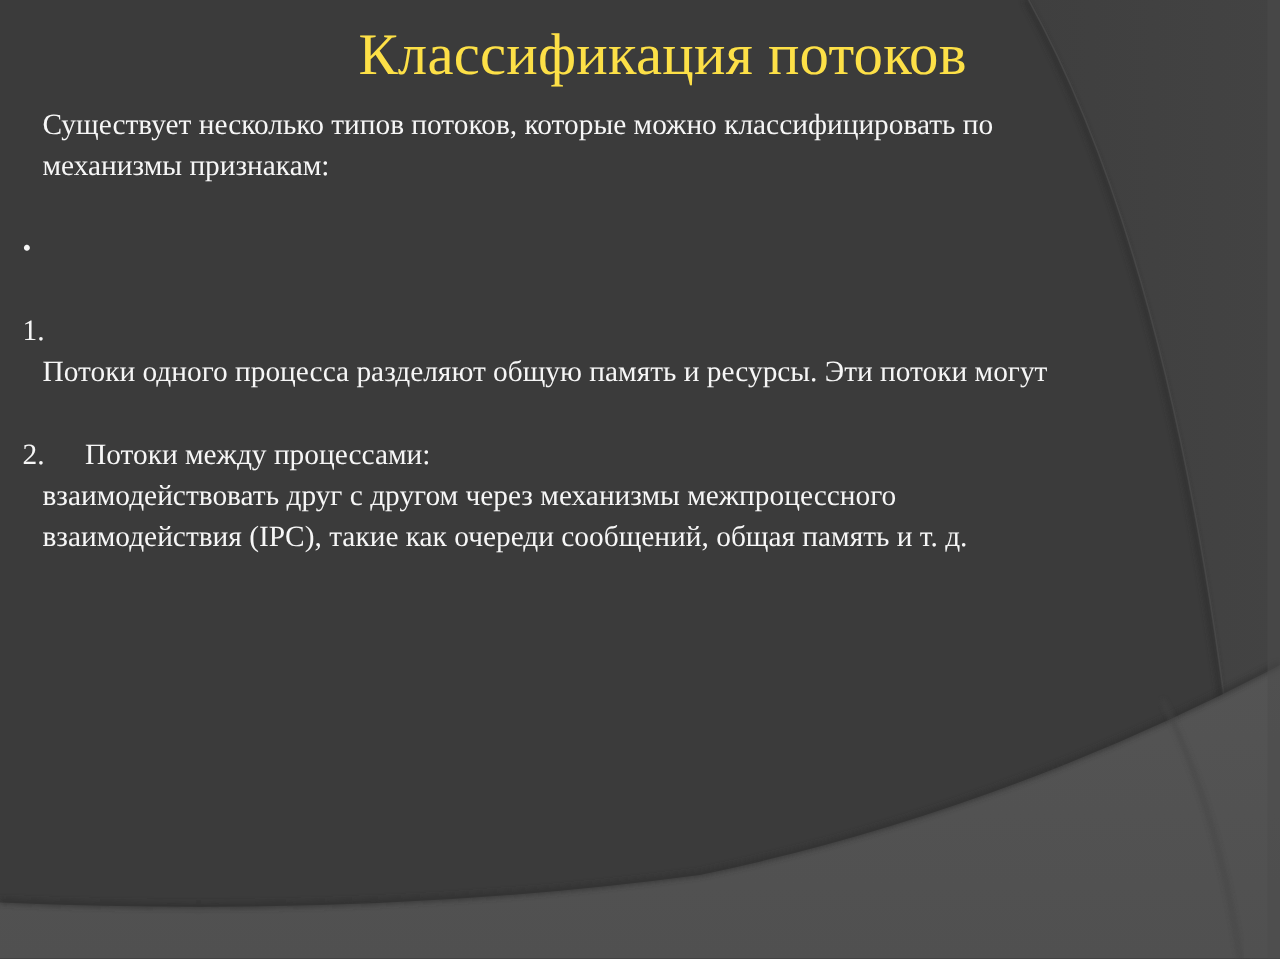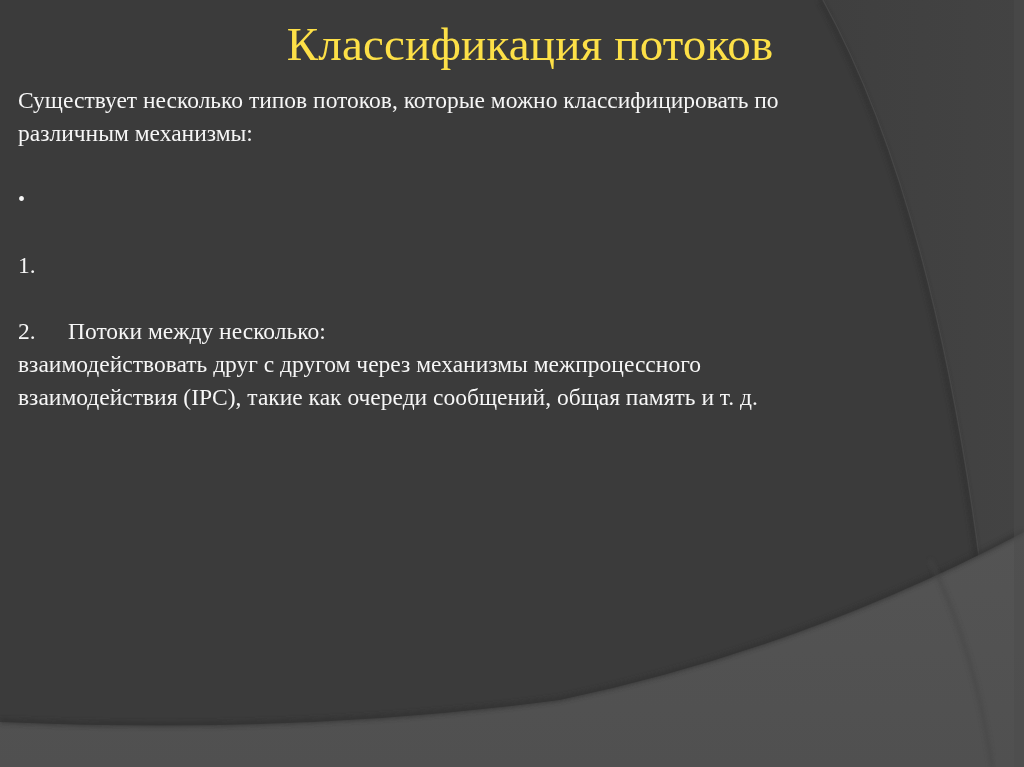--- a/index.html
+++ b/index.html
@@ -46,20 +46,21 @@
       width: 990px;
       font-size: 23.5px;
       line-height: 33px;
       z-index: 2;
       color: #f6f6f6;
     }
     .line {
       display: block;
       white-space: nowrap;
       min-height: 33px;
+      margin-left: 16px;
     }
     .blank {
       display: block;
       height: 33px;
     }
     .bullet-row, .num-row {
       display: flex;
       align-items: baseline;
       white-space: nowrap;
     }
@@ -108,37 +109,38 @@
     <path d="M 930 560 Q 975 650 992 767" fill="none" stroke="#444444" stroke-width="3" opacity="0.7" filter="url(#soft)"></path>
 
     <rect x="1014" y="0" width="10" height="767" fill="#4c4c4c" opacity="0.5"></rect>
   </svg>
 
   <div class="title">Классификация потоков</div>
 
   <div class="content">
 
     <span class="line">Существует несколько типов потоков, которые можно классифицировать по</span>
-    <span class="line">различным механизмы:</span>
+    <span class="line">механизмы признакам:</span>
 
     <span class="blank"></span>
 
     <div class="bullet-row">
       <span class="bullet-mark">•</span>
     </div>
 
     <span class="blank"></span>
 
     <div class="num-row">
       <span class="num-mark">1.</span>
     </div>
+    <span class="line">Потоки одного процесса разделяют общую память и ресурсы. Эти потоки могут</span>
 
     <span class="blank"></span>
 
     <div class="num-row">
       <span class="num-mark">2.</span>
-      <span>Потоки между несколько:</span>
+      <span>Потоки между процессами:</span>
     </div>
     <span class="line">взаимодействовать друг с другом через механизмы межпроцессного</span>
     <span class="line">взаимодействия (IPC), такие как очереди сообщений, общая память и т. д.</span>
 
   </div>
 </div>
 
 </body></html>

